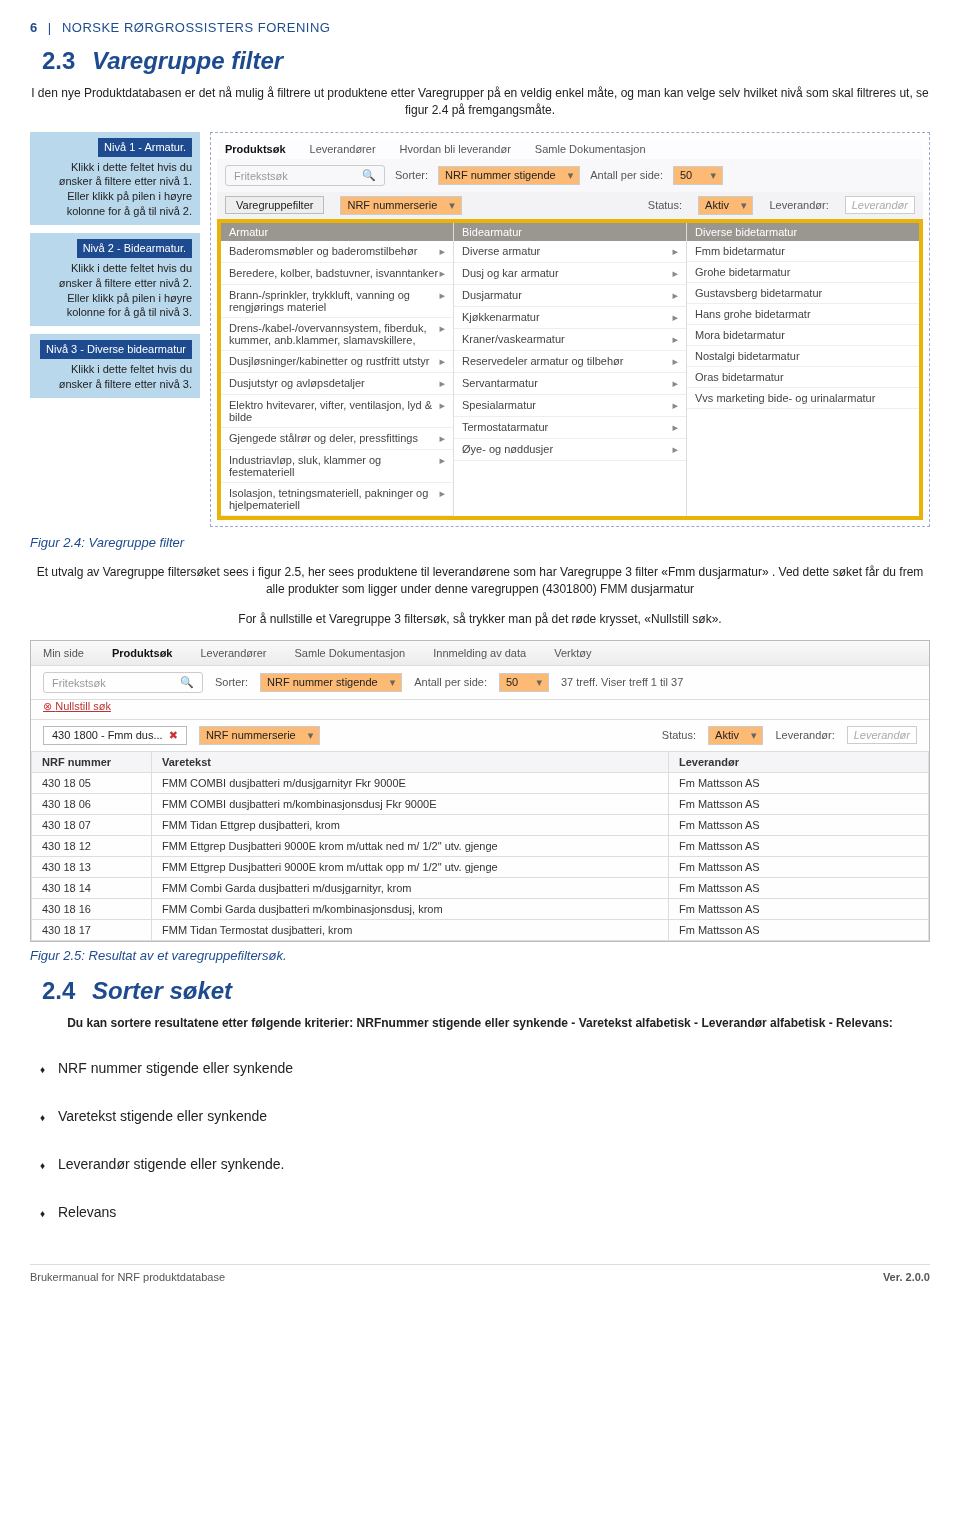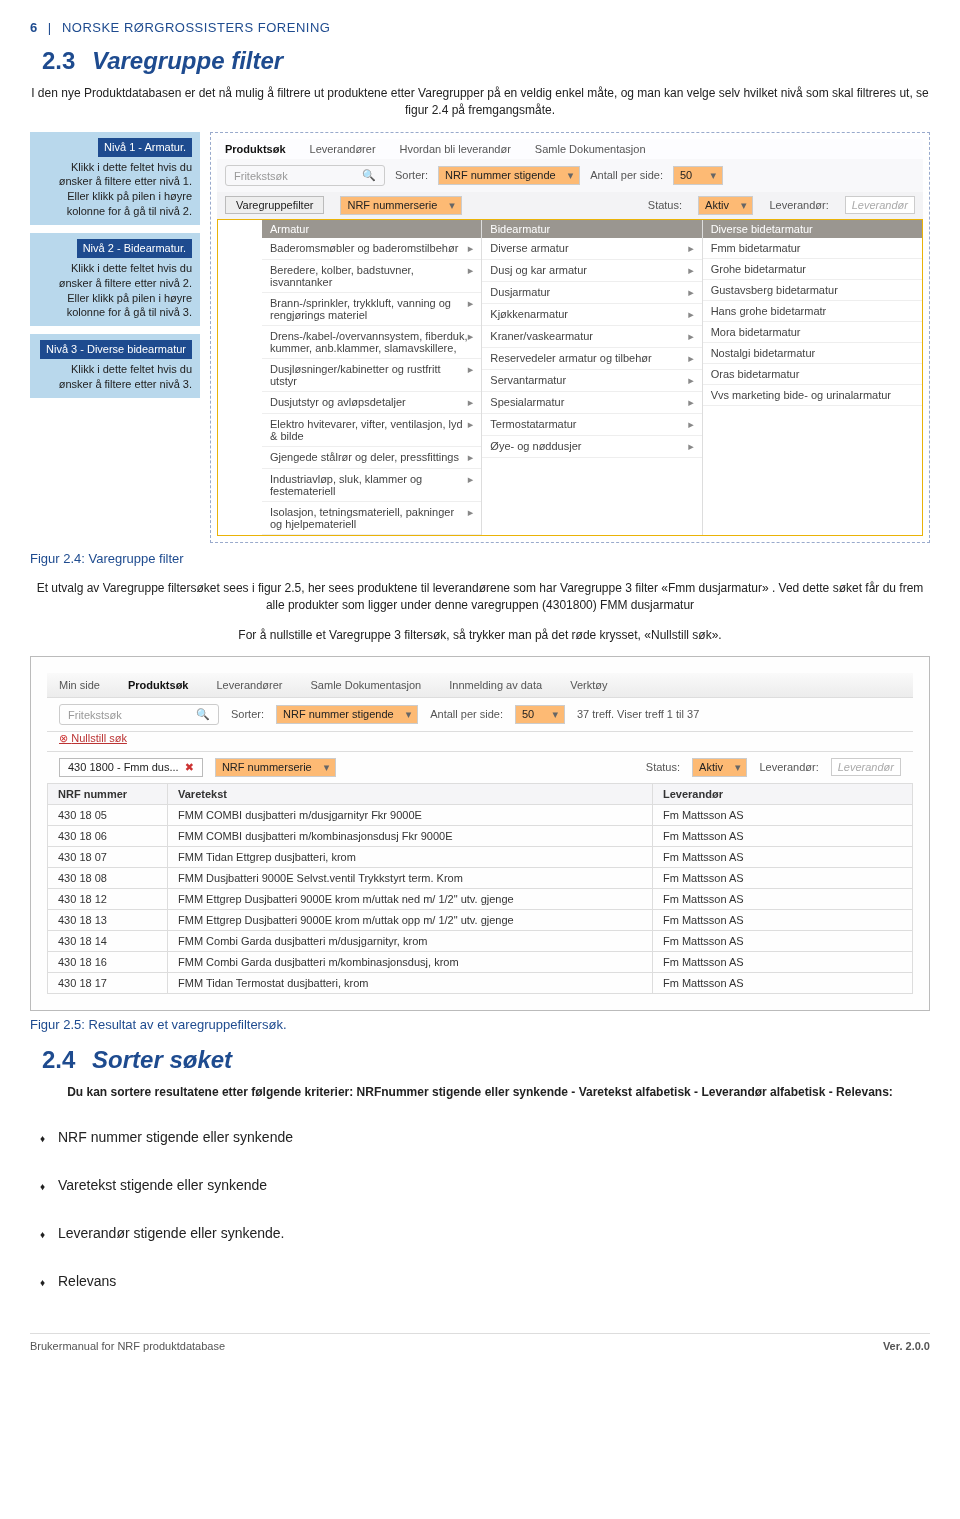--- a/index.html
+++ b/index.html
@@ -35,30 +35,30 @@
   .search { border:1px solid #ccc; border-radius: 3px; padding: 3px 8px; color:#999; width: 160px; display:flex; justify-content: space-between; align-items: flex-end;}
   .lbl { color:#555; }
   .sel { border:1px solid #ccc; background:#fdba74; padding: 2px 6px; min-width: 120px; display:inline-flex; justify-content:space-between; gap: 8px;}
   .sel.sm { min-width: 50px;}
   .tri::after { content:"▾"; color:#666; margin-left:4px;}
 
   .filterbar { display:flex; align-items:center; gap: 16px; padding: 4px 8px; background:#f3f3f5;}
   .fbtn { border:1px solid #bbb; background:#eee; padding: 2px 10px;}
   .txtin { border:1px solid #ccc; background:#fff; padding:2px 6px; font-style:italic; color:#aaa;}
 
-  .cols3 { display:flex; border:1px solid #eab308;padding-left:44px;}
+  .cols3 { display:flex; border:4px solid #eab308;}
   .col { flex:1; border-right:1px solid #ddd;}
   .col:last-child { border-right:none;}
   .colhdr { background:#9a9690; color:#fff; padding: 3px 8px; font-size: 11px;}
   .colitem { display:flex; justify-content:space-between; padding: 4px 8px; border-bottom:1px solid #eee; color:#444;}
   .colitem .arr { color:#888;}
 
-  .fig-caption { color:#1e4b8f; font-size: 13px; margin: 6px 0 14px;}
-
-  .app-shot2 { border:1px solid #bbb; background:#fefefe; padding:16px; font-size: 11px; margin-bottom: 6px;}
+  .fig-caption { color:#1e4b8f; font-style: italic; font-size: 13px; margin: 6px 0 14px;}
+
+  .app-shot2 { border:1px solid #bbb; background:#fefefe; padding:0; font-size: 11px; margin-bottom: 6px;}
   .topnav2 { background: linear-gradient(#fafafa,#ececec); padding: 6px 12px; display:flex; gap: 28px; color:#555;}
   .topnav2 .cur { color:#111; font-weight:600;}
   .bar2 { padding: 6px 12px; display:flex; align-items:center; gap: 12px; flex-wrap: wrap; border-top:1px solid #ddd;}
   .reset { color:#b33; font-size: 11px; text-decoration: underline;}
   .reset::before { content:"⊗ "; color:#c33;}
   .chip { border:1px solid #bbb; background:#fff; padding:2px 8px; display:inline-flex; align-items:center;}
   .chip .x { color:#c33; margin-left:6px;}
 
   table.res { width:100%; border-collapse: collapse; font-size: 11px;}
   table.res th, table.res td { border:1px solid #ddd; padding: 4px 10px; text-align:left; color:#333;}
@@ -327,25 +327,20 @@
           <td>430 18 06</td>
           <td>FMM COMBI dusjbatteri m/kombinasjonsdusj Fkr 9000E</td>
           <td>Fm Mattsson AS</td>
         </tr>
         <tr>
           <td>430 18 07</td>
           <td>FMM Tidan Ettgrep dusjbatteri, krom</td>
           <td>Fm Mattsson AS</td>
         </tr>
         <tr>
-          <td>430 18 08</td>
-          <td>FMM Dusjbatteri 9000E Selvst.ventil Trykkstyrt term. Krom</td>
-          <td>Fm Mattsson AS</td>
-        </tr>
-        <tr>
           <td>430 18 12</td>
           <td>FMM Ettgrep Dusjbatteri 9000E krom m/uttak ned m/ 1/2" utv. gjenge</td>
           <td>Fm Mattsson AS</td>
         </tr>
         <tr>
           <td>430 18 13</td>
           <td>FMM Ettgrep Dusjbatteri 9000E krom m/uttak opp m/ 1/2" utv. gjenge</td>
           <td>Fm Mattsson AS</td>
         </tr>
         <tr>

